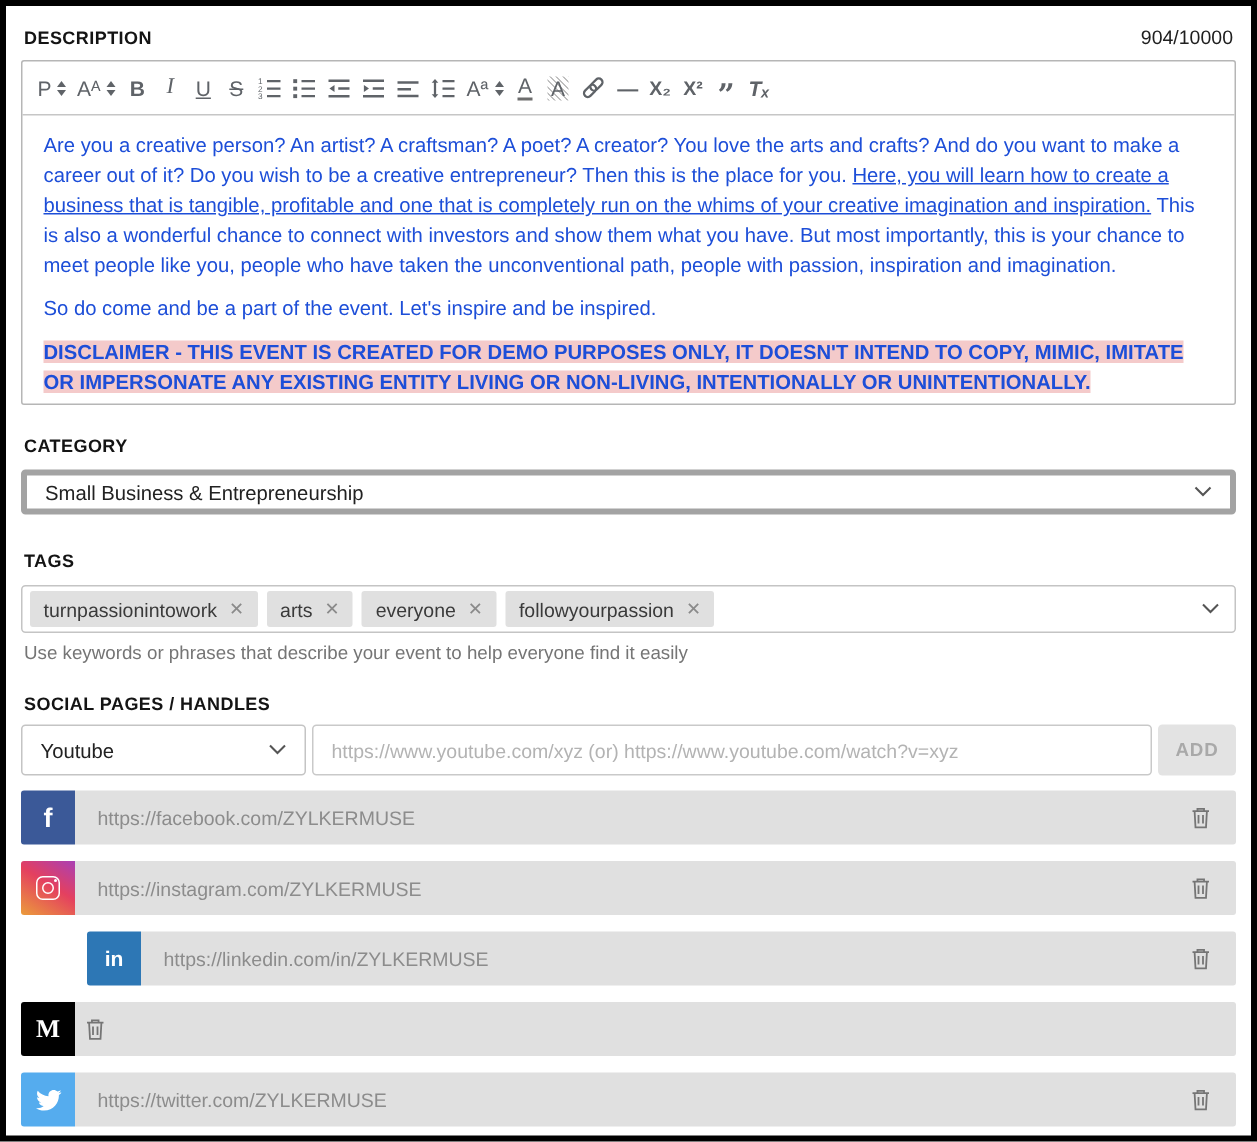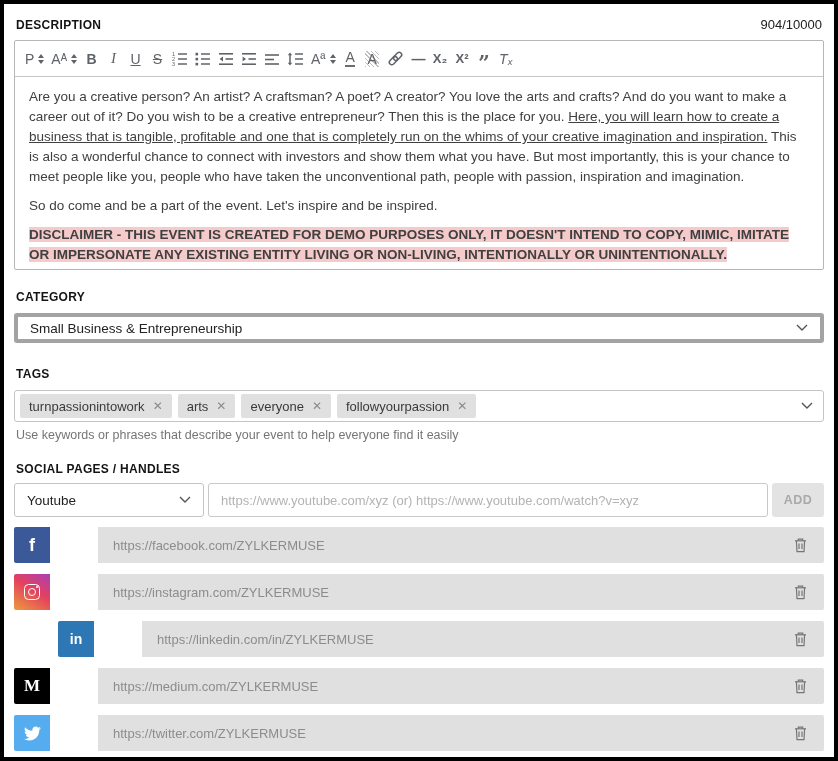--- a/index.html
+++ b/index.html
@@ -26,27 +26,27 @@
   .tbtn svg { display:block; }
   .g-b { font-weight:700; }
   .g-i { font-style:italic; font-family:"Liberation Serif","DejaVu Serif",serif; font-size:15px; }
   .g-u { text-decoration:underline; }
   .g-s { text-decoration:line-through; }
   .g-sup, .g-sub { font-size:13px; font-weight:600; }
   .g-quote { font-family:"DejaVu Serif",serif; font-size:20px; font-weight:700; line-height:6px; padding-top:8px; }
   .g-hr { font-weight:700; letter-spacing:-1px; }
   .g-fontcolor { border-bottom:2px solid #6d6d6d; line-height:15px; }
   .g-highlight { background:repeating-linear-gradient(45deg,#bfbfbf 0 1px,transparent 1px 3px); padding:0 2px; }
-  .g-clear { font-style:italic; font-weight:400;text-align:center; }
+  .g-clear { font-style:italic; font-weight:700;text-align:center; }
   .spin { display:inline-flex; flex-direction:column; align-items:center; margin-left:4px; }
   .spin b { width:0; height:0; border-left:3.5px solid transparent; border-right:3.5px solid transparent; }
   .spin .up { border-bottom:4.5px solid #5f6368; margin-bottom:2px; }
   .spin .dn { border-top:4.5px solid #5f6368; }
 
-  .editor-content { height:192px; padding:10px 14px 4px 14px; font-size:13.5px; line-height:20px; color:#404040; overflow:hidden; }
+  .editor-content { height:192px; padding:10px 14px 4px 14px; font-size:13.5px; line-height:20px; color:#1d4ed8; overflow:hidden; }
   .editor-content p { margin:0 0 9px 0; }
   .u-span { text-decoration:underline; }
   .disclaimer { font-weight:700; background:#f4caca; }
 
   
   .field-label { font-size:12px; font-weight:700; color:#141414; letter-spacing:.3px; padding-left:2px; }
   .selectbox { margin-top:9px; height:30px; border:4px solid #a3a3a3; border-radius:3px;
                display:flex; align-items:center; padding:0 12px; font-size:13.5px; color:#222;
                justify-content:space-between; background:#fff; cursor:pointer; }
   .mt-cat { margin-top:20px; }
@@ -75,21 +75,21 @@
 
   .srow { display:flex; margin-top:11px; height:36px; }
   .srow.first { margin-top:10px; }
   .sicon { width:36px; height:36px; border-radius:2px 0 0 2px; display:flex; align-items:center; justify-content:center;
            color:#fff; flex:none; }
   .sicon.fb { background:#3b5998; font-size:18px; font-weight:700; }
   .sicon.ig { background:linear-gradient(32deg,#eb9c3b 0%, #e4405f 55%, #a940b5 100%); }
   .sicon.li { background:#2d77b5; font-size:14px; font-weight:700;margin-left:44px; }
   .sicon.md { background:#000; font-family:"Liberation Serif","DejaVu Serif",serif; font-size:17px; font-weight:700; }
   .sicon.tw { background:#55acee; }
-  .sfield { flex:1; background:#e0e0e0; border-radius:0 2px 2px 0; display:flex; align-items:center; padding:0 10px 0 0;margin-left:48px; }
+  .sfield { flex:1; background:#e0e0e0; border-radius:0 2px 2px 0; display:flex; align-items:center; padding:0 10px 0 0; }
   .sfield input { flex:1; background:transparent; border:none; outline:none; font-size:13px; color:#8c8c8c;
                   padding:0 0 0 15px; font-family:inherit; }
   .trash-btn { background:transparent; border:none; padding:4px 6px; cursor:pointer; display:flex; align-items:center; }
 
   .ig-cam { width:16px; height:16px; border:1.6px solid #fff; border-radius:4.5px; position:relative; }
   .ig-cam::before { content:""; position:absolute; inset:3px; border:1.6px solid #fff; border-radius:50%; }
   .ig-cam::after { content:""; position:absolute; top:1.2px; right:1.2px; width:2.2px; height:2.2px; background:#fff; border-radius:50%; }
 </style>
 </head>
 <body>
@@ -315,21 +315,20 @@
         </svg>
     </button>
   </div>
 </div>
 
 <div class="srow">
   <div class="sicon md">
       <span>M</span>
     </div>
   <div class="sfield">
-    <input type="text" readonly="" value="https://medium.com/ZYLKERMUSE" style="">
     <button class="trash-btn">
       <svg width="15" height="16" viewBox="0 0 15 16" fill="none" stroke="#757575" stroke-width="1.2">
           <path d="M2 3.8h11"></path>
           <path d="M5.3 3.8V2.2h4.4v1.6"></path>
           <path d="M3.4 3.8l.6 10.8h7l.6-10.8"></path>
           <path d="M6 6.4v5.6M9 6.4v5.6"></path>
         </svg>
     </button>
   </div>
 </div>

